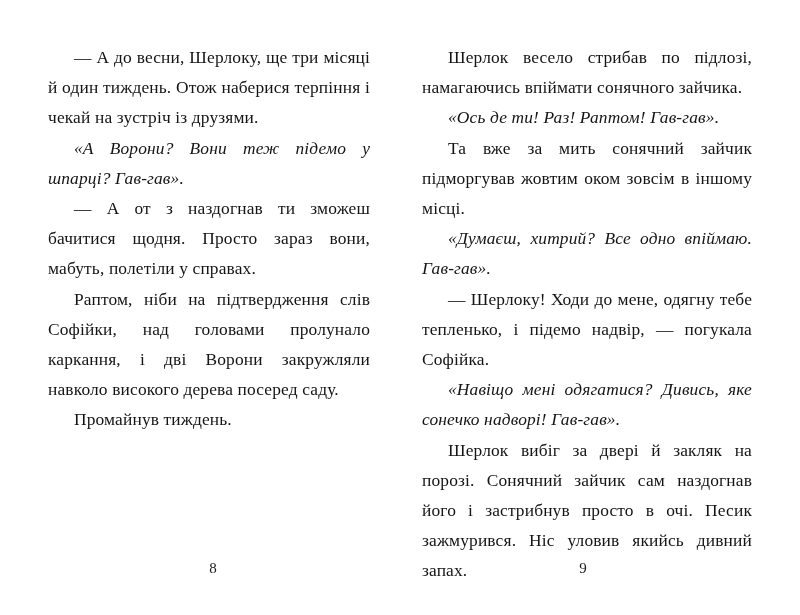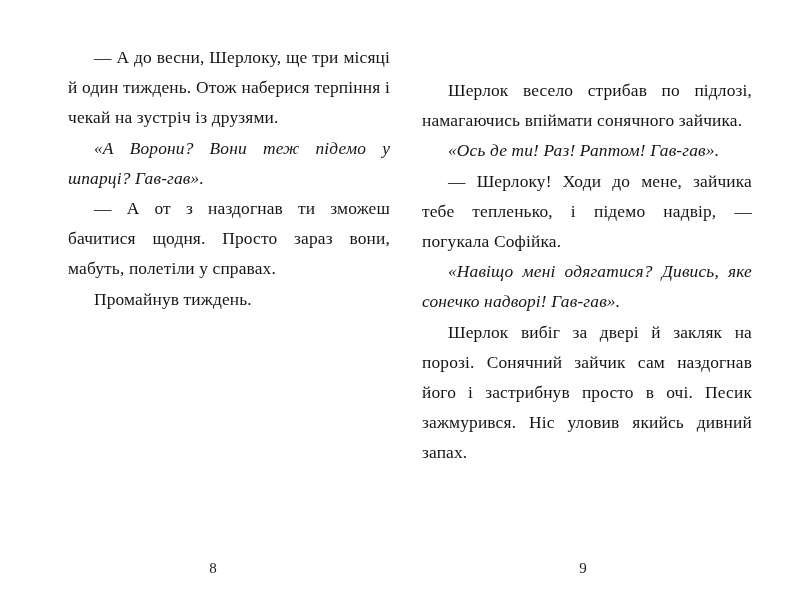--- a/index.html
+++ b/index.html
@@ -13,31 +13,30 @@
     position: relative;
     background: #ffffff;
     overflow: hidden;
     font-family: "Liberation Serif", serif;
     color: #141414;
   }
   .spread {
     display: flex;
     flex-direction: row;
     justify-content: space-between;
-    padding: 42px 48px 0 68px;
+    padding: 42px 48px 0 48px;
     box-sizing: border-box;
     height: 540px;
   }
   .column {
     width: 322px;
     box-sizing: border-box;
   }
   .column.right {
     width: 330px;
-    margin-top: 33px;
   }
   p {
     margin: 0;
     font-size: 17.4px;
     line-height: 30.2px;
     text-align: justify;
     text-indent: 26px;
     text-justify: inter-word;
     hyphens: manual;
     letter-spacing: 0.15px;
@@ -71,27 +70,30 @@
 <body>
 
 <div class="page">
 
   <div class="spread">
 
     <div class="column left">
       <p>— А до весни, Шерлоку, ще три місяці й один тиждень. Отож наберися терпіння і чекай на зустріч із друзями.</p>
       <p class="italic">«А Ворони? Вони теж підемо у шпарці? Гав-гав».</p>
       <p>— А от з наздогнав ти зможеш бачитися щодня. Просто зараз вони, мабуть, полетіли у справах.</p>
+      <p>Раптом, ніби на підтвердження слів Софійки, над головами пролунало каркання, і дві Ворони закружляли навколо високого дерева посеред саду.</p>
       <p>Промайнув тиждень.</p>
     </div>
 
     <div class="column right">
       <p>Шерлок весело стрибав по підлозі, намагаючись впіймати сонячного зайчика.</p>
       <p class="italic">«Ось де ти! Раз! Раптом! Гав-гав».</p>
-      <p>— Шерлоку! Ходи до мене, зайчика тебе тепленько, і підемо надвір, — погукала Софійка.</p>
+      <p>Та вже за мить сонячний зайчик підморгував жовтим оком зовсім в іншому місці.</p>
+      <p class="italic">«Думаєш, хитрий? Все одно впіймаю. Гав-гав».</p>
+      <p>— Шерлоку! Ходи до мене, одягну тебе тепленько, і підемо надвір, — погукала Софійка.</p>
       <p class="italic">«Навіщо мені одягатися? Дивись, яке сонечко надворі! Гав-гав».</p>
       <p>Шерлок вибіг за двері й закляк на порозі. Сонячний зайчик сам наздогнав його і застрибнув просто в очі. Песик зажмурився. Ніс уловив якийсь дивний запах.</p>
     </div>
 
   </div>
 
   <div class="folio-row">
     <div class="folio">8</div>
     <div class="folio right">9</div>
   </div>

